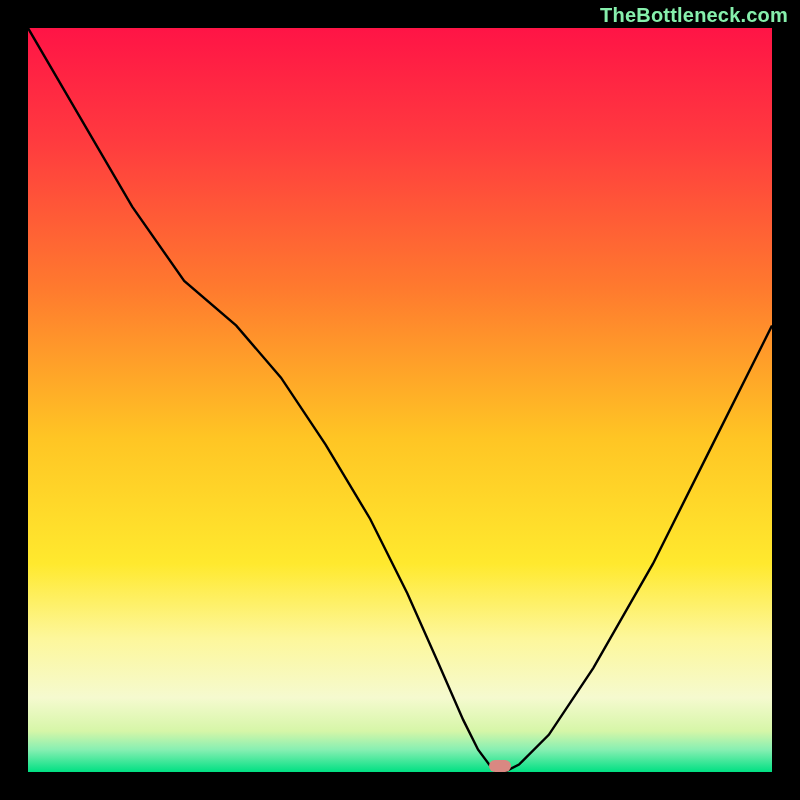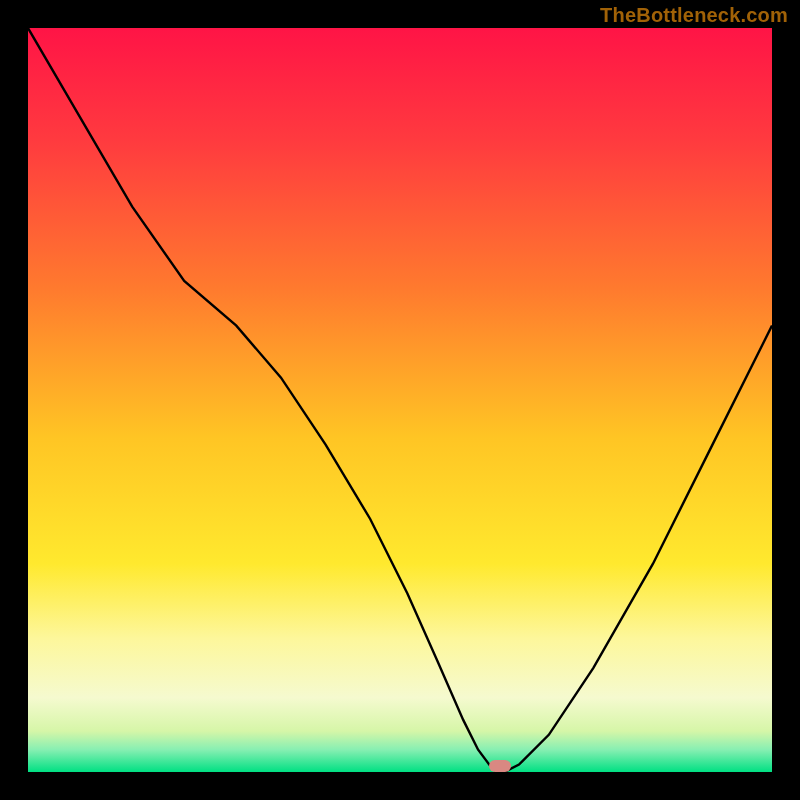--- a/index.html
+++ b/index.html
@@ -13,21 +13,21 @@
   .frame {
     position: relative;
     width: 800px;
     height: 800px;
     background: #000;
   }
   .watermark {
     position: absolute;
     top: 4px;
     right: 12px;
-    color: #a16207;
+    color: #86efac;
     font-size: 20px;
     font-weight: 600;
     letter-spacing: 0.2px;
   }
   .plot-area {
     position: absolute;
     left: 28px;
     top: 28px;
     width: 744px;
     height: 744px;

